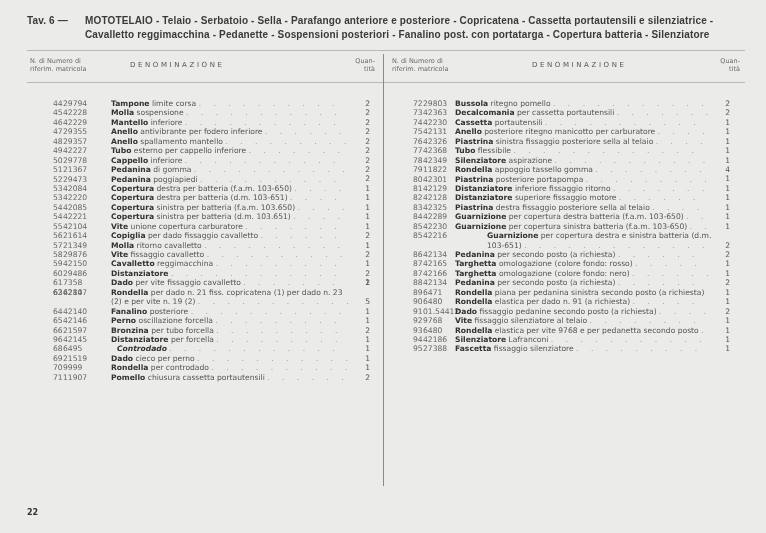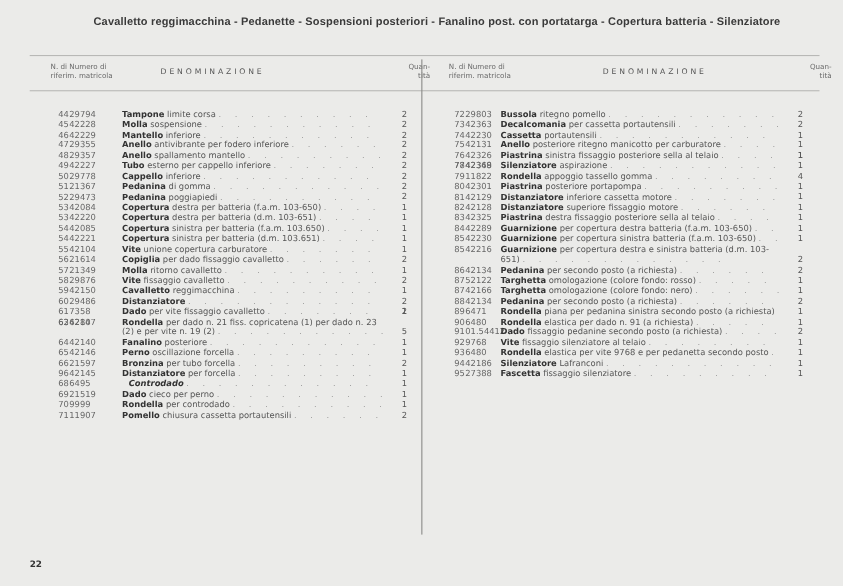--- a/index.html
+++ b/index.html
@@ -16,21 +16,21 @@
     font-size:10px; font-weight:bold; color:#3a3a3a;
     line-height:14px; letter-spacing:0.15px;
   }
   .title .t-label { display:inline-block; width:58px; }
   .title .t-line2 { padding-left:58px; }
   .hdr-rule {
     position:absolute; left:27px; width:718px; height:1px; background:#b8b8b6;
   }
   .col-hdr {
     position:absolute; top:55px; height:26px;
-    font-size:6.5px; color:#6a6a6a; line-height:8px;margin-left:16px;
+    font-size:6.5px; color:#6a6a6a; line-height:8px;
   }
   .col-hdr .ref { position:absolute; left:0; top:2px; width:40px; }
   .col-hdr .denom {
     position:absolute; left:100px; top:6px; width:190px;
     font-size:7px; letter-spacing:2.6px; color:#555;
   }
   .col-hdr .qty { position:absolute; right:0; top:2px; text-align:right; width:30px; }
   .vdivider {
     position:absolute; left:383px; top:54px; width:1px; height:432px; background:#8a8a88;
   }
@@ -48,20 +48,21 @@
   .row .d .dots { color:#999; letter-spacing:5px; }
   .row .q { position:absolute; right:0; bottom:0; width:12px; text-align:right; color:#555; }
   .page-num {
     position:absolute; left:27px; top:508px; font-size:8px; font-weight:bold; color:#333;
   }
 </style>
 </head>
 <body>
 
 <div class="title">
+  <div><span class="t-label">Tav. 6 —</span><span>MOTOTELAIO - Telaio - Serbatoio - Sella - Parafango anteriore e posteriore - Copricatena - Cassetta portautensili e silenziatrice -</span></div>
   <div class="t-line2">Cavalletto reggimacchina - Pedanette - Sospensioni posteriori - Fanalino post. con portatarga - Copertura batteria - Silenziatore</div>
 </div>
 
 <div class="hdr-rule" style="top:50px"></div>
 <div class="hdr-rule" style="top:82px"></div>
 
 <div class="col-hdr" style="left:30px;width:345px">
   <div class="ref" style="width:80px">
     <div>N. di  Numero di</div>
     <div>riferim.  matricola</div>
@@ -295,20 +296,21 @@
     </div>
     <div class="row">
       <span class="n">76</span>
       <span class="m">42326</span>
       <div class="d" style="margin-left: 60px; max-height: 9.45px; white-space: normal; height: 9.45px;"><b>Piastrina</b> <span>sinistra fissaggio posteriore sella al telaio</span> <span class="dots" style="">. . . . . . . . . . . . .</span></div>
       <span class="q">1</span>
     </div>
     <div class="row">
       <span class="n">77</span>
       <span class="m">42368</span>
+      <div class="d" style="margin-left: 60px; max-height: 9.45px; white-space: normal; height: 9.45px;"><b>Tubo</b> <span>flessibile</span> <span class="dots" style="">. . . . . . . . . . . . .</span></div>
       <span class="q">1</span>
     </div>
     <div class="row">
       <span class="n">78</span>
       <span class="m">42349</span>
       <div class="d" style="margin-left: 60px; max-height: 9.45px; white-space: normal; height: 9.45px;"><b>Silenziatore</b> <span>aspirazione</span> <span class="dots" style="">. . . . . . . . . . . . .</span></div>
       <span class="q">1</span>
     </div>
     <div class="row">
       <span class="n">79</span>
@@ -318,21 +320,21 @@
     </div>
     <div class="row">
       <span class="n">80</span>
       <span class="m">42301</span>
       <div class="d" style="margin-left: 60px; max-height: 9.45px; white-space: normal; height: 9.45px;"><b>Piastrina</b> <span>posteriore portapompa</span> <span class="dots" style="">. . . . . . . . . . . . .</span></div>
       <span class="q">1</span>
     </div>
     <div class="row">
       <span class="n">81</span>
       <span class="m">42129</span>
-      <div class="d" style="margin-left: 60px; max-height: 9.45px; white-space: normal; height: 9.45px;"><b>Distanziatore</b> <span>inferiore cassetta motore</span> <span class="dots" style="">. . . . . . . . . . . . .</span></div>
+      <div class="d" style="margin-left: 60px; max-height: 9.45px; white-space: normal; height: 9.45px;"><b>Distanziatore</b> <span>inferiore fissaggio ritorno</span> <span class="dots" style="">. . . . . . . . . . . . .</span></div>
       <span class="q">1</span>
     </div>
     <div class="row">
       <span class="n">82</span>
       <span class="m">42128</span>
       <div class="d" style="margin-left: 60px; max-height: 9.45px; white-space: normal; height: 9.45px;"><b>Distanziatore</b> <span>superiore fissaggio motore</span> <span class="dots" style="">. . . . . . . . . . . . .</span></div>
       <span class="q">1</span>
     </div>
     <div class="row">
       <span class="n">83</span>
@@ -348,32 +350,32 @@
     </div>
     <div class="row">
       <span class="n">85</span>
       <span class="m">42230</span>
       <div class="d" style="margin-left: 60px; max-height: 9.45px; white-space: normal; height: 9.45px;"><b>Guarnizione</b> <span>per copertura sinistra batteria (f.a.m. 103-650)</span> <span class="dots" style="">. . . . . . . . . . . . .</span></div>
       <span class="q">1</span>
     </div>
     <div class="row">
       <span class="n">85</span>
       <span class="m">42216</span>
-      <div class="d" style="margin-left: 60px; max-height: 18.9px; white-space: normal; height: 18.9px;"><b>Guarnizione</b> <span>per copertura destra e sinistra batteria (d.m. 103-651)</span> <span class="dots" style="">. . . . . . . . . . . . .</span></div>
+      <div class="d" style="margin-left: 92px; max-height: 18.9px; white-space: normal; height: 18.9px;"><b>Guarnizione</b> <span>per copertura destra e sinistra batteria (d.m. 103-651)</span> <span class="dots" style="">. . . . . . . . . . . . .</span></div>
       <span class="q">2</span>
     </div>
     <div class="row">
       <span class="n">86</span>
       <span class="m">42134</span>
       <div class="d" style="margin-left: 60px; max-height: 9.45px; white-space: normal; height: 9.45px;"><b>Pedanina</b> <span>per secondo posto (a richiesta)</span> <span class="dots" style="">. . . . . . . . . . . . .</span></div>
       <span class="q">2</span>
     </div>
     <div class="row">
       <span class="n">87</span>
-      <span class="m">52122</span>
+      <span class="m">42165</span>
       <div class="d" style="margin-left: 60px; max-height: 9.45px; white-space: normal; height: 9.45px;"><b>Targhetta</b> <span>omologazione (colore fondo: rosso)</span> <span class="dots" style="">. . . . . . . . . . . . .</span></div>
       <span class="q">1</span>
     </div>
     <div class="row">
       <span class="n">87</span>
       <span class="m">42166</span>
       <div class="d" style="margin-left: 60px; max-height: 9.45px; white-space: normal; height: 9.45px;"><b>Targhetta</b> <span>omologazione (colore fondo: nero)</span> <span class="dots" style="">. . . . . . . . . . . . .</span></div>
       <span class="q">1</span>
     </div>
     <div class="row">

